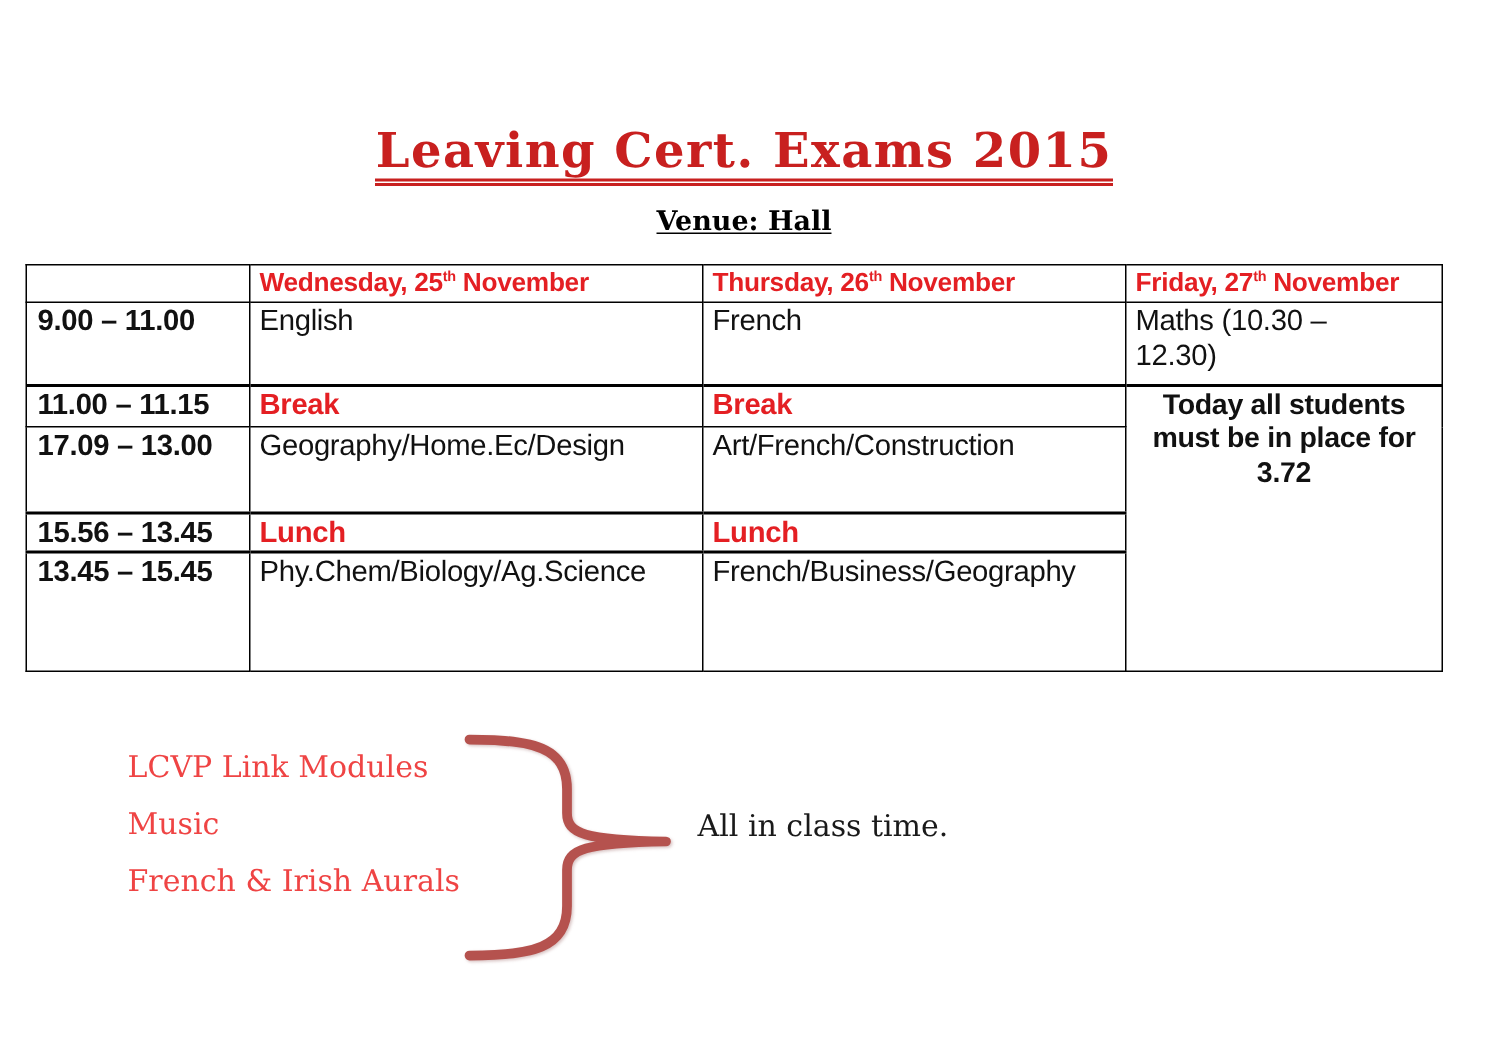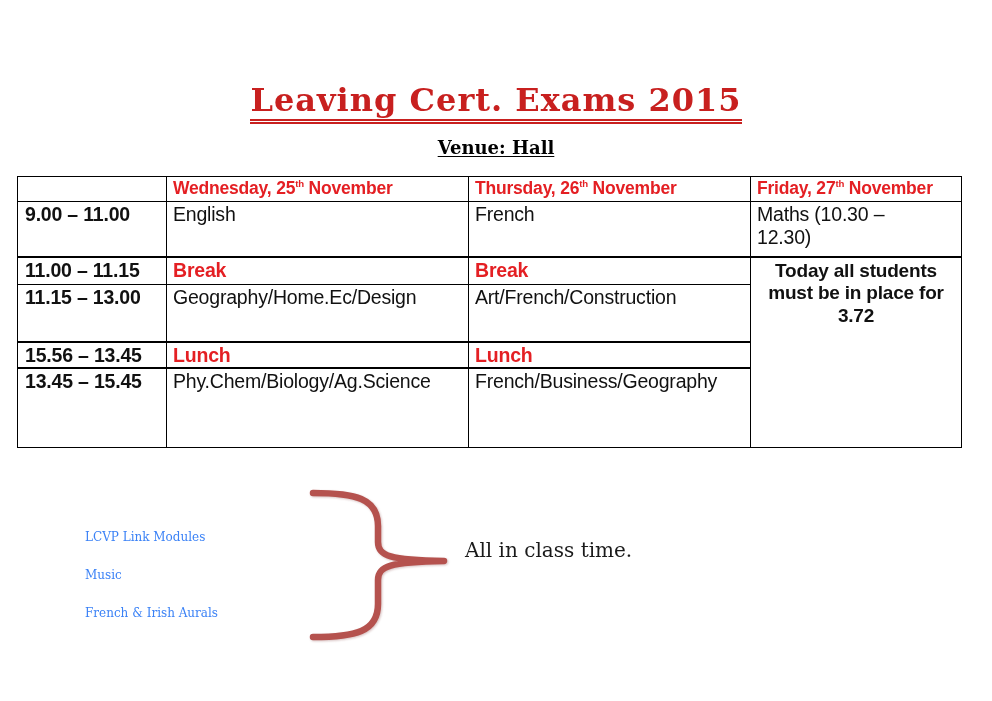--- a/index.html
+++ b/index.html
@@ -98,24 +98,24 @@
     font-weight:bold;
     font-size:19px;
     text-align:center;
     padding:2px 2px 0 2px;
     line-height:1.38;
   }
   .bb-thick{border-bottom-width:2.6px !important;}
   .bb-med{border-bottom-width:2px !important;}
   
   .notes{
-    position:absolute; left:85px; top:524px;
-    font-family:"DejaVu Serif", serif;
-    font-size:12px;
-    color:#3b82f6;
+    position:absolute; left:85px; top:498px;
+    font-family:"DejaVu Serif", serif;
+    font-size:20px;
+    color:#ef4444;
   }
   .notes .note-line{
     height:38px;
     line-height:26px;
   }
   .brace-wrap{
     position:absolute; left:308px; top:486px;
     width:142px; height:156px;
     filter:drop-shadow(1.5px 1.5px 1px rgba(140,80,80,0.35));
   }
@@ -163,21 +163,21 @@
     <tr class="rh-r2">
       <td class="time">11.00 – 11.15</td>
       <td class="subject redcell">Break</td>
       <td class="subject redcell">Break</td>
       <td class="notice" rowspan="4">Today all students
 must be in place for
 3.72</td>
     </tr>
 
     <tr class="rh-r3">
-      <td class="time bb-thick">11.15 – 13.00</td>
+      <td class="time bb-thick">17.09 – 13.00</td>
       <td class="subject bb-thick">Geography/Home.Ec/Design</td>
       <td class="subject bb-thick">Art/French/Construction</td>
     </tr>
 
     <tr class="rh-r4">
       <td class="time bb-thick">15.56 – 13.45</td>
       <td class="subject redcell bb-thick">Lunch</td>
       <td class="subject redcell bb-thick">Lunch</td>
     </tr>
 

